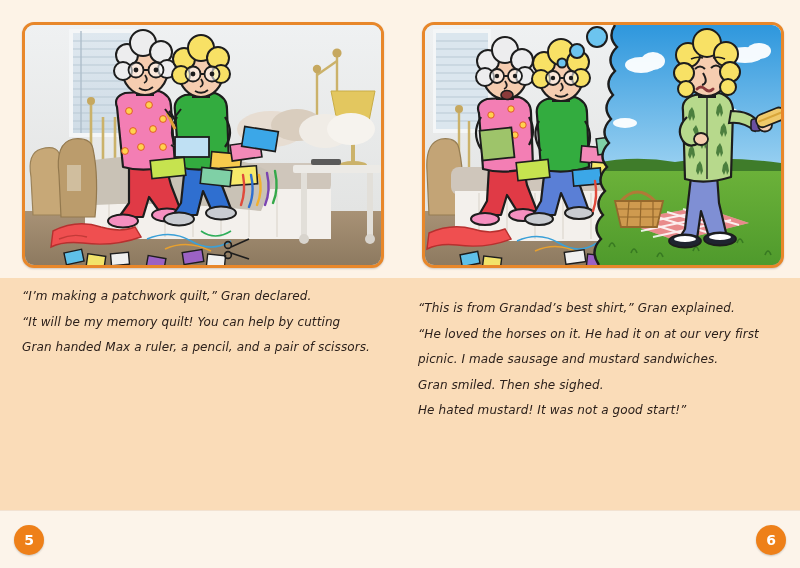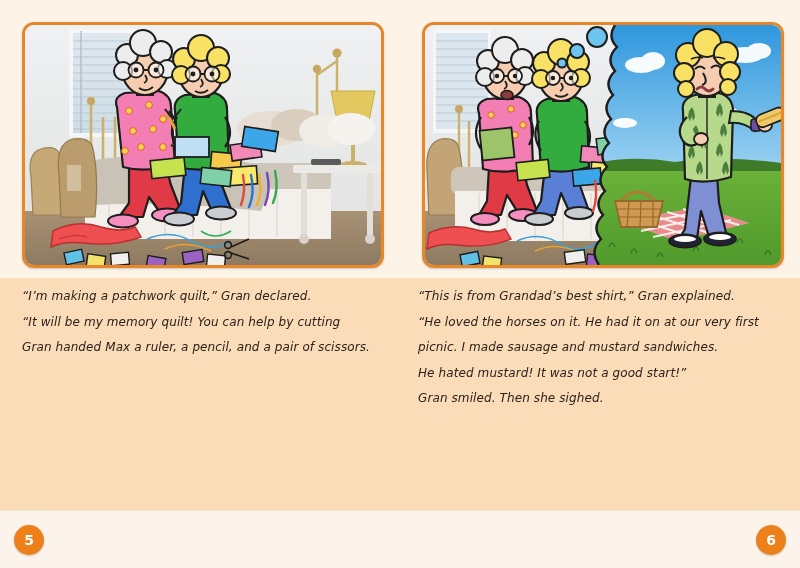--- a/index.html
+++ b/index.html
@@ -32,21 +32,21 @@
 
   
   .text-band{
     position:absolute;left:0;top:278px;width:800px;height:232px;
     background:#fadcb8;
   }
   .col{
     position:absolute;top:6px;width:370px;
   }
   .col.left{left:22px;}
-  .col.right{left:418px;}
+  .col.right{left:418px;margin-top:12px;}
   .line{
     font-family:"DejaVu Sans", sans-serif;
     font-style:italic;
     font-size:12px;
     line-height:25.6px;
     color:#2c211c;
     letter-spacing:.1px;
     white-space:nowrap;
   }
 
@@ -559,22 +559,22 @@
     <div class="col left">
       <div class="line">“I’m making a patchwork quilt,” Gran declared.</div>
       <div class="line">“It will be my memory quilt! You can help by cutting</div>
       <div class="line">Gran handed Max a ruler, a pencil, and a pair of scissors.</div>
     </div>
 
     <div class="col right">
       <div class="line">“This is from Grandad’s best shirt,” Gran explained.</div>
       <div class="line">“He loved the horses on it. He had it on at our very first</div>
       <div class="line">picnic. I made sausage and mustard sandwiches.</div>
+      <div class="line">Gran smiled. Then she sighed.</div>
       <div class="line">He hated mustard! It was not a good start!”</div>
-      <div class="line">Gran smiled. Then she sighed.</div>
     </div>
   </div>
 
   <div class="footer">
     <div class="pagenum l">5</div>
     <div class="pagenum r">6</div>
   </div>
 
 </div>
 

